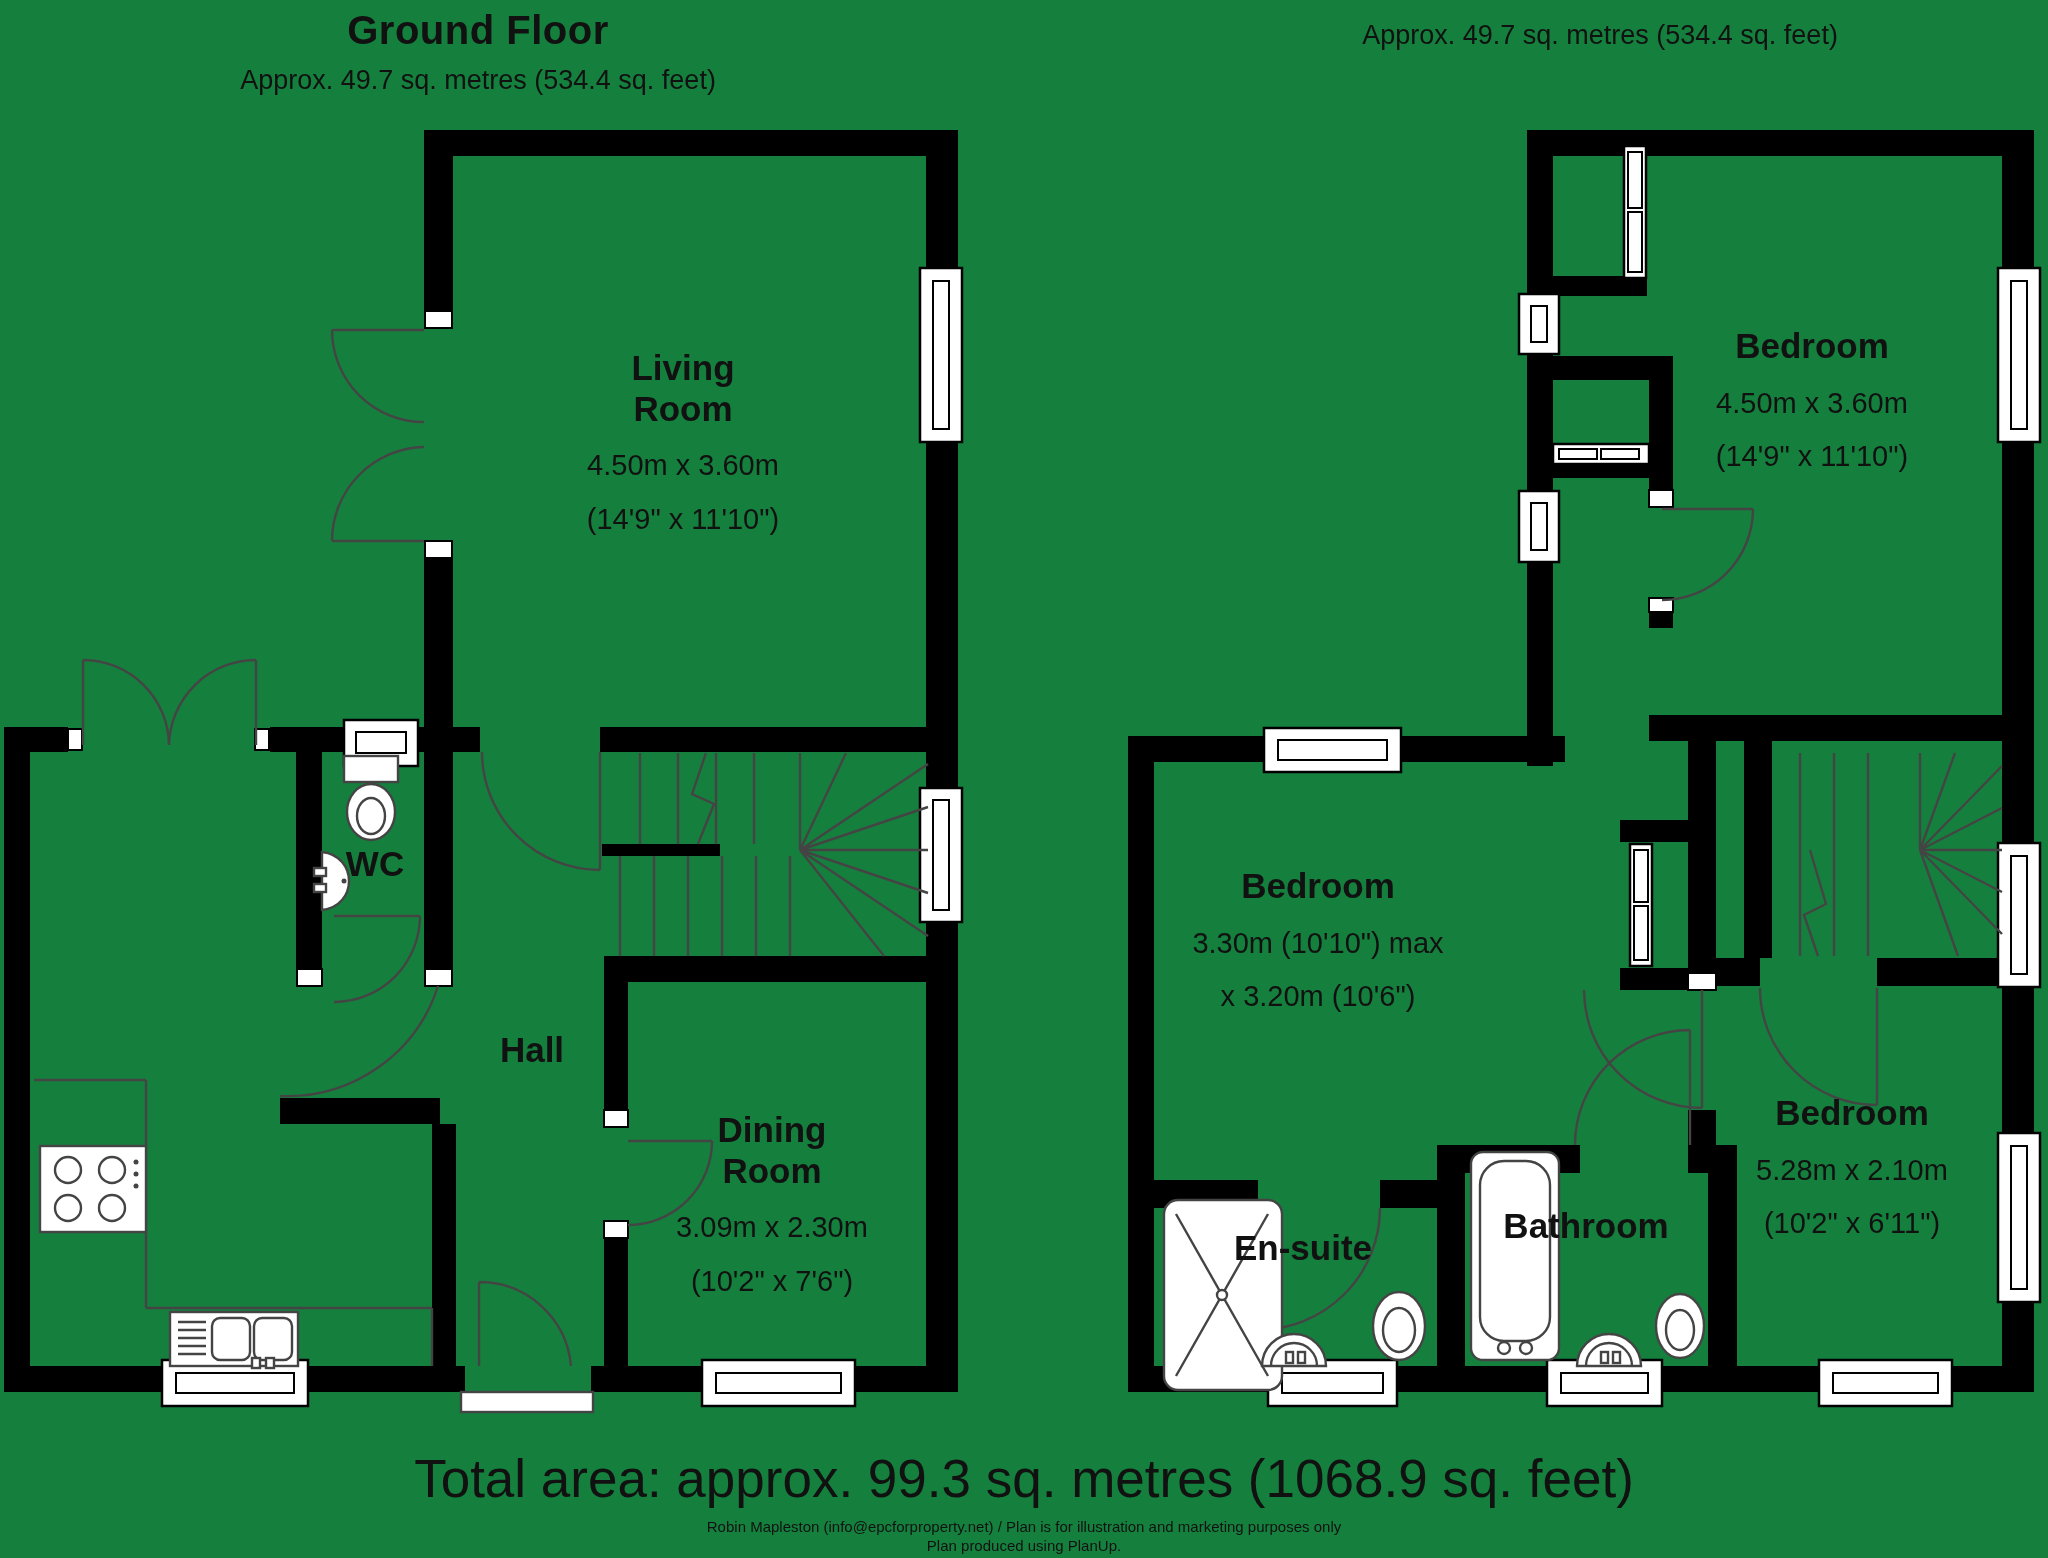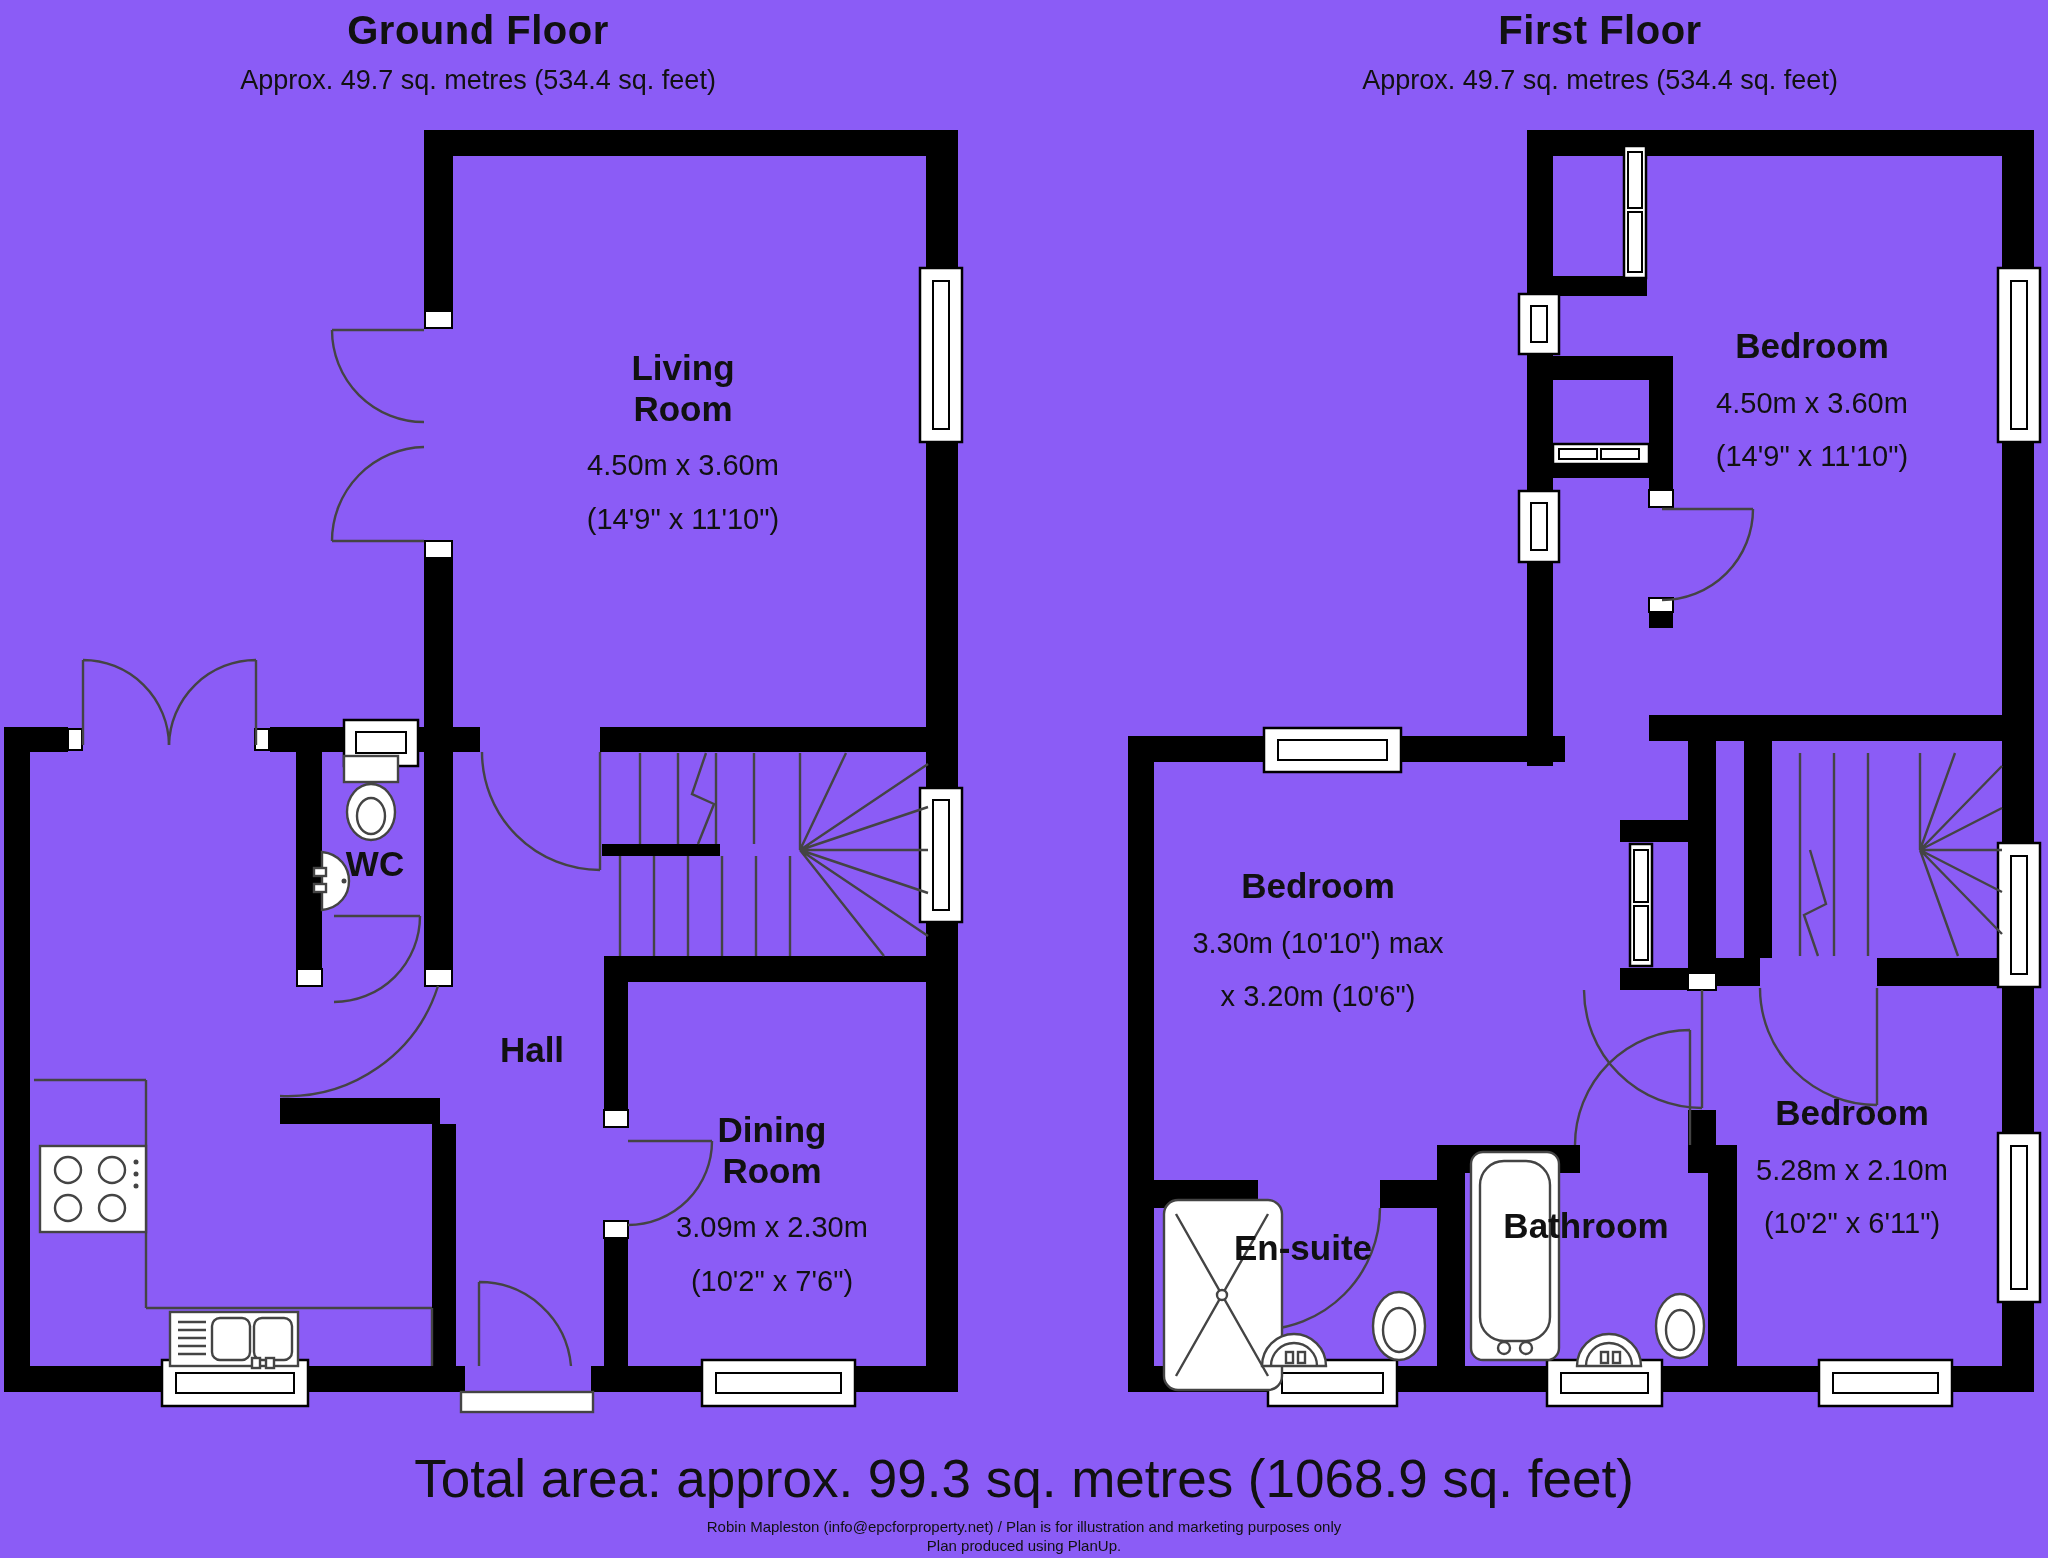--- a/index.html
+++ b/index.html
@@ -1,16 +1,16 @@
 <!DOCTYPE html>
 <html><head>
 <meta charset="utf-8">
 <style>
   html,body{margin:0;padding:0;background:#fff;}
-  .canvas{position:relative;width:2048px;height:1558px;background:#8b5cf6;overflow:hidden;
+  .canvas{position:relative;width:2048px;height:1558px;background:#15803d;overflow:hidden;
           font-family:"Liberation Sans", sans-serif;color:#111;}
   svg{position:absolute;left:0;top:0;}
   .floor-title{position:absolute;transform:translate(-50%,0);text-align:center;white-space:nowrap;}
   .floor-title .t{font-size:40px;font-weight:bold;letter-spacing:0.5px;}
   .floor-title .s{font-size:27px;margin-top:12px;}
   .room-label{position:absolute;transform:translate(-50%,-50%);text-align:center;white-space:nowrap;line-height:1.16;}
   .rn{font-size:35px;font-weight:bold;}
   .rd{font-size:29px;margin-top:20px;}
   .footer{position:absolute;left:1024px;transform:translate(-50%,0);text-align:center;white-space:nowrap;}
   .footer .total{font-size:53px;}
@@ -297,21 +297,20 @@
       </g>
     </g>
   </g>
 </svg>
 
 <div class="floor-title" style="left:478px;top:8px">
   <div class="t">Ground Floor</div>
   <div class="s">Approx. 49.7 sq. metres (534.4 sq. feet)</div>
 </div>
 <div class="floor-title" style="left:1600px;top:8px">
-  <div class="t">First Floor</div>
   <div class="s">Approx. 49.7 sq. metres (534.4 sq. feet)</div>
 </div>
 
 <div class="room-label" style="left:683px;top:442px">
   <div class="rn">Living</div>
   <div class="rn">Room</div>
   <div class="rd">4.50m x 3.60m</div>
   <div class="rd">(14'9" x 11'10")</div>
 </div>
 <div class="room-label" style="left:375px;top:864px">

